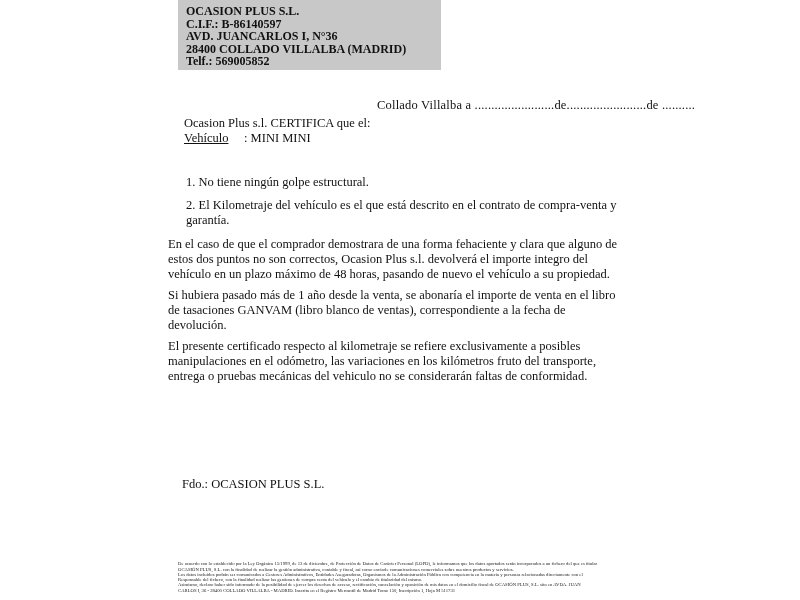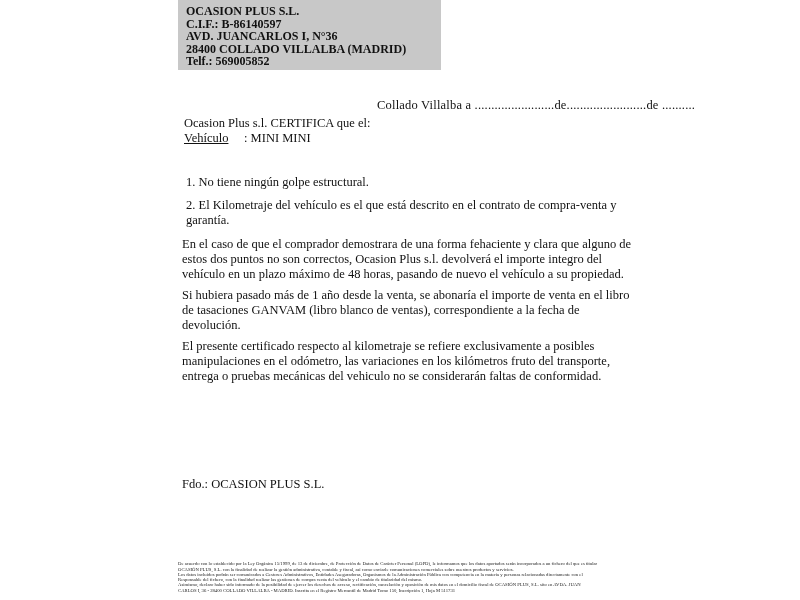--- a/index.html
+++ b/index.html
@@ -27,21 +27,21 @@
     position: absolute; left: 184px; top: 116px;
     font-size: 12.5px; line-height: 15px;
   }
   .cert .lbl { text-decoration: underline; display: inline-block; min-width: 60px; }
   .points {
     position: absolute; left: 186px; top: 175px; width: 470px;
     font-size: 12.5px; line-height: 15px;
   }
   .points .pt { margin-bottom: 8px; }
   .paras {
-    position: absolute; left: 182px; top: 237px; width: 455px;
+    position: absolute; left: 168px; top: 237px; width: 455px;
     font-size: 12.5px; line-height: 15px;
   }
   .paras p { margin: 0 0 6px 0; }
   .signature {
     position: absolute; left: 182px; top: 477px;
     font-size: 12.5px; white-space: nowrap;
   }
   .legal {
     position: absolute; left: 178px; top: 561px; width: 910px;
     transform: scale(0.5); transform-origin: 0 0;

